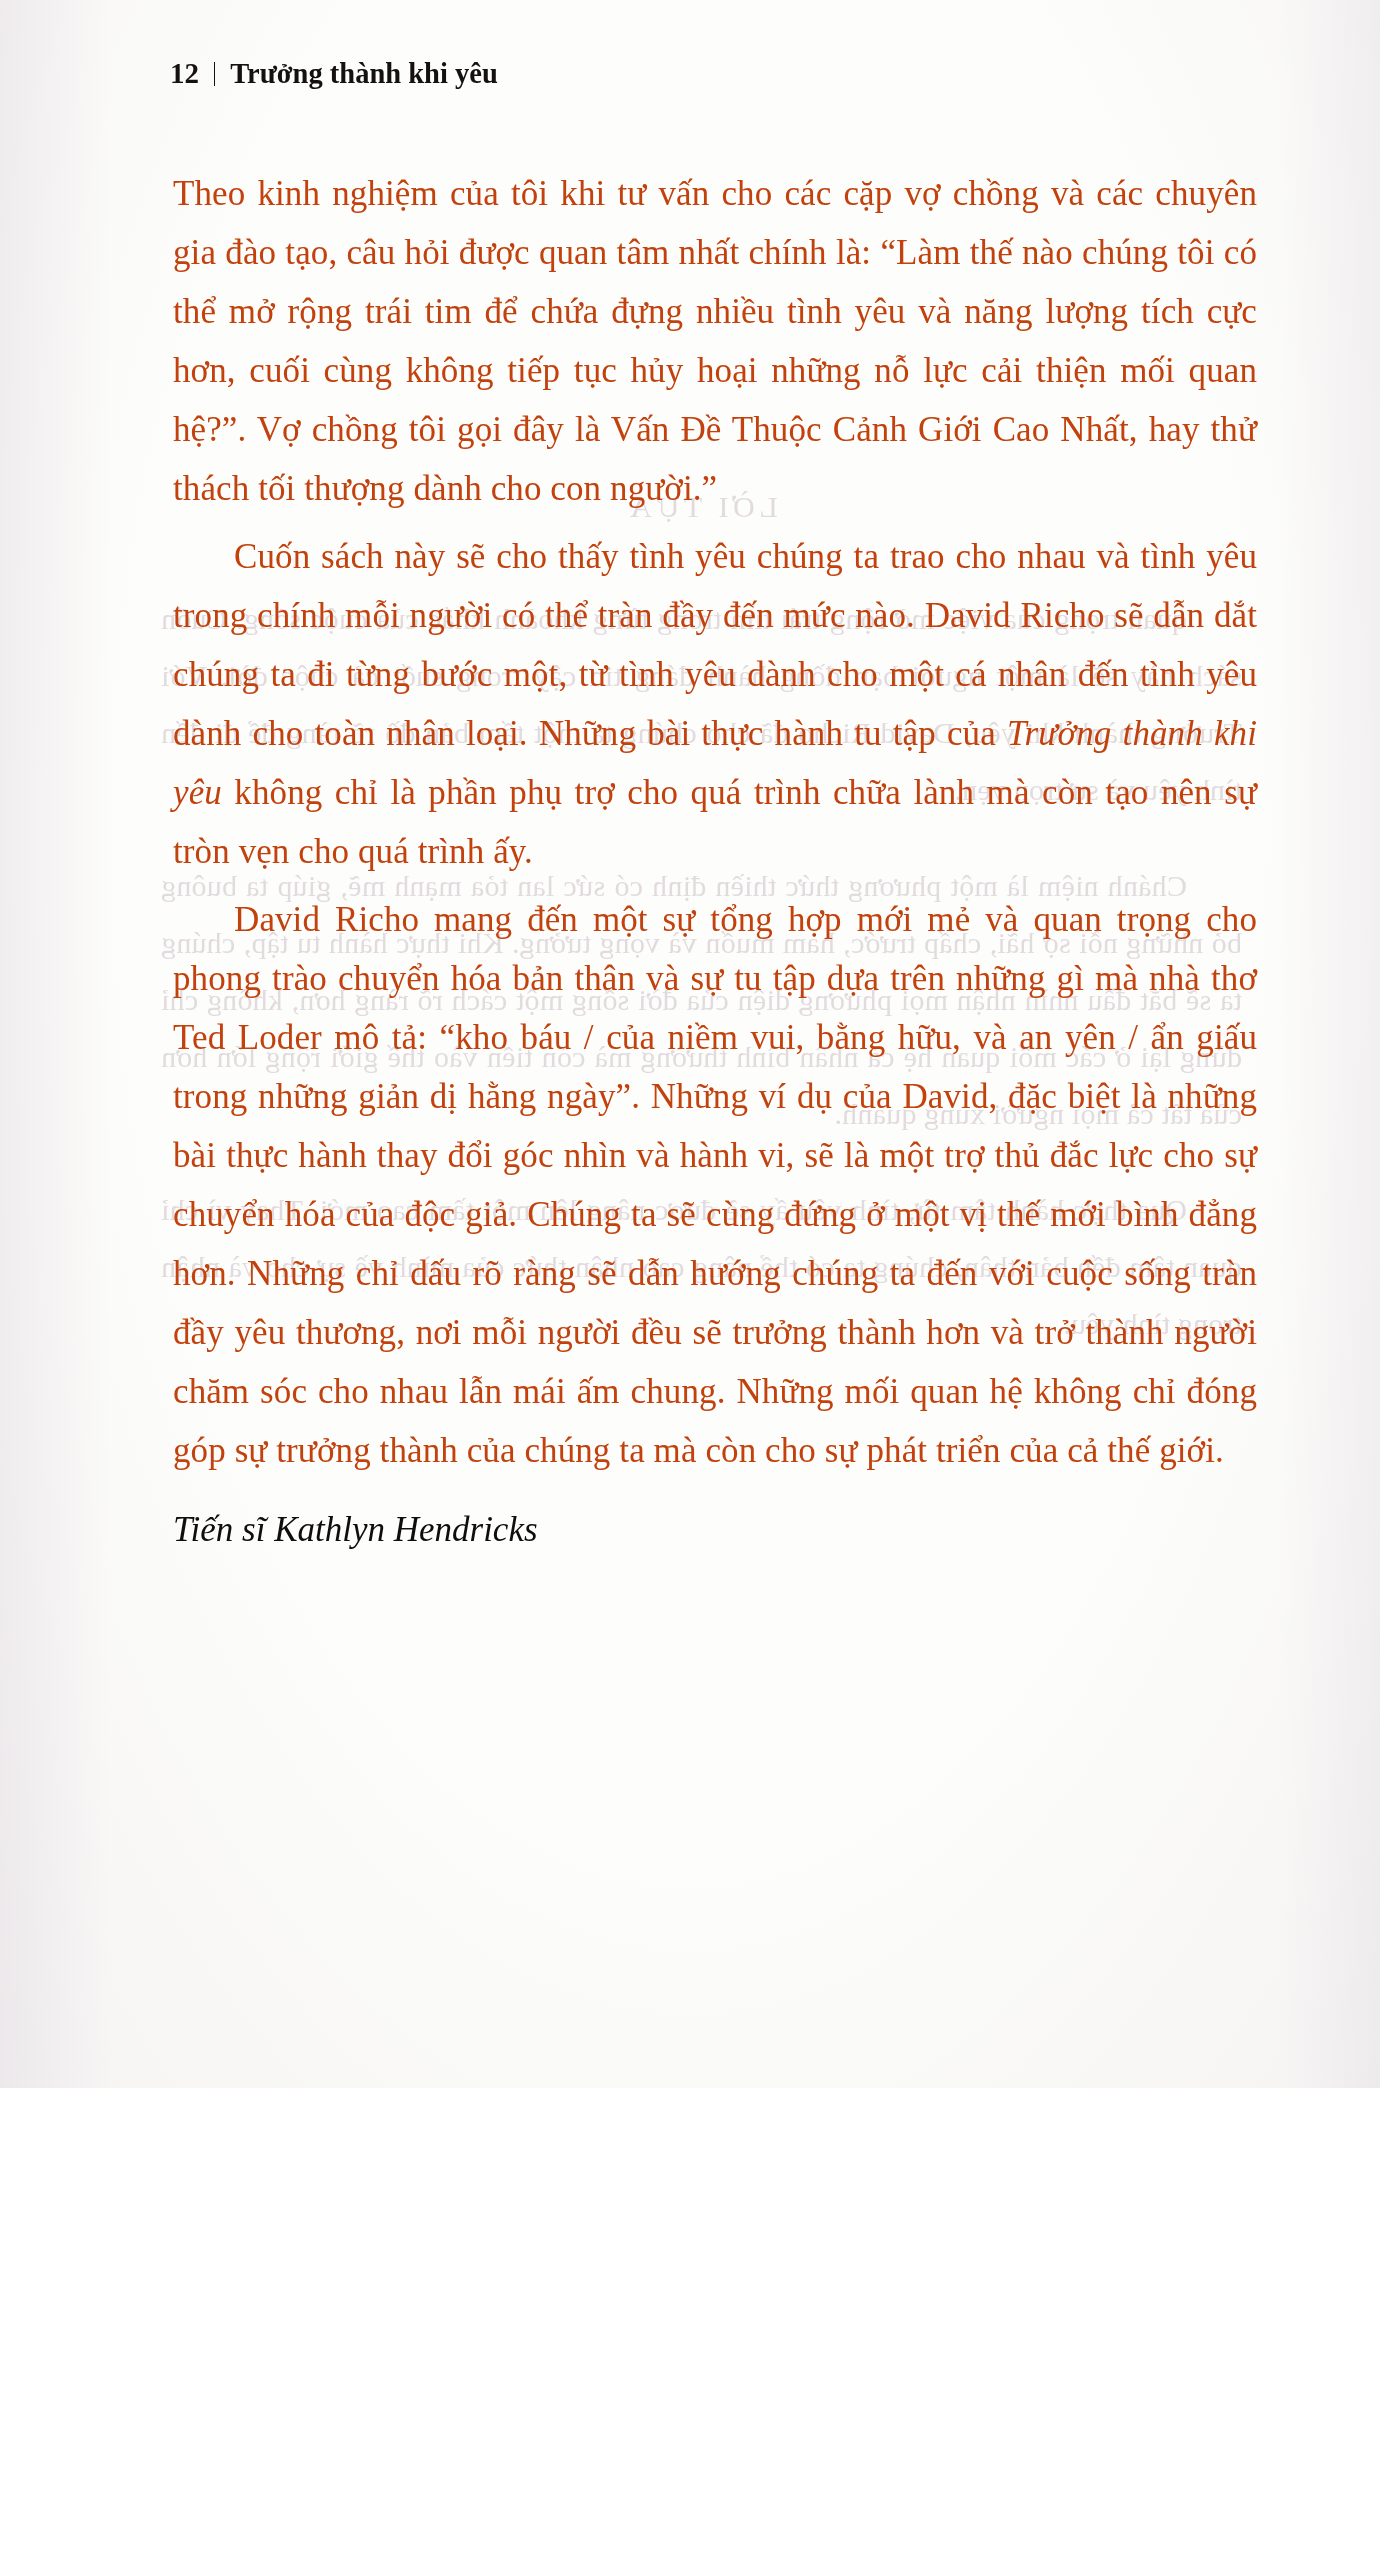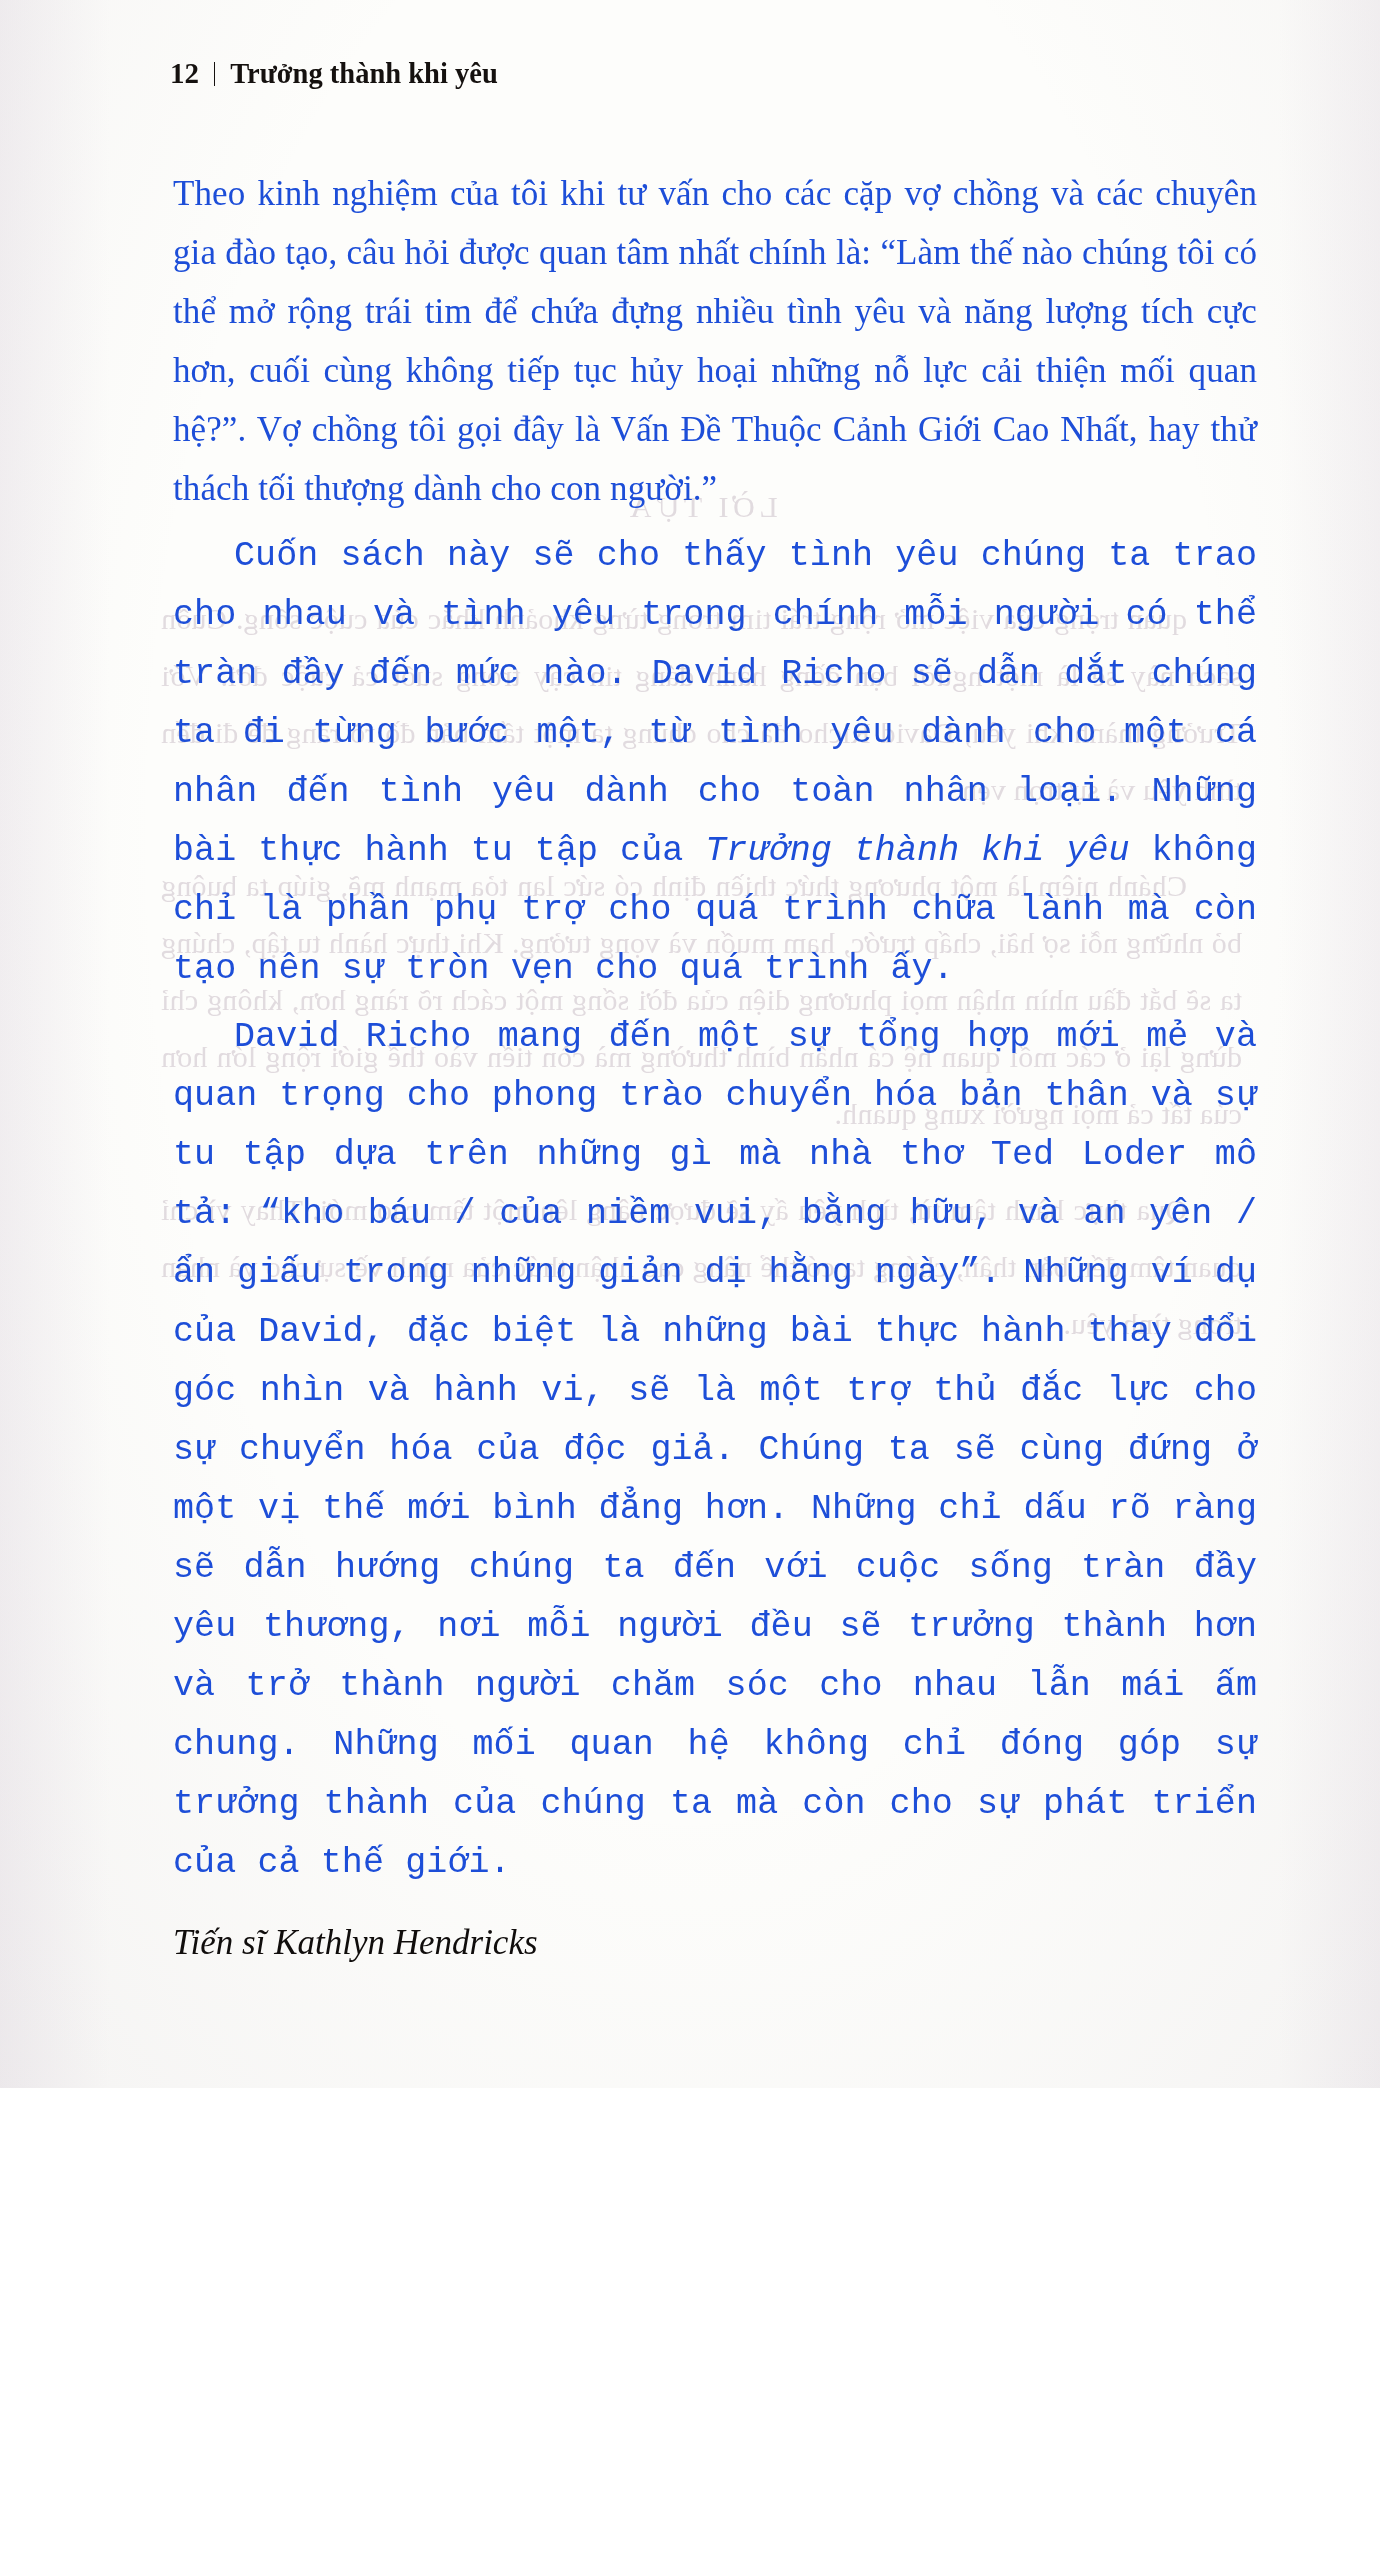--- a/index.html
+++ b/index.html
@@ -93,24 +93,24 @@
     top: 164px;
     width: 1084px;
     z-index: 2;
   }
   .body-col p {
     margin: 0 0 1.8px 0;
     font-size: 35px;
     line-height: 59px;
     text-align: justify;
     text-justify: inter-word;
-    color: #1d4ed8;
+    color: #c2410c;
     letter-spacing: 0.1px;
   }
-  .body-col p.indent { text-indent: 61px; font-family: Liberation Mono, monospace; }
+  .body-col p.indent { text-indent: 61px; }
   .body-col p.block-gap { margin-bottom: 9.2px; }
 
   .body-col em { font-style: italic; }
 
   .signature {
     margin-top: 24px;
     font-style: italic;
     font-size: 35px;
     line-height: 52px;
     color: #100d0c;

